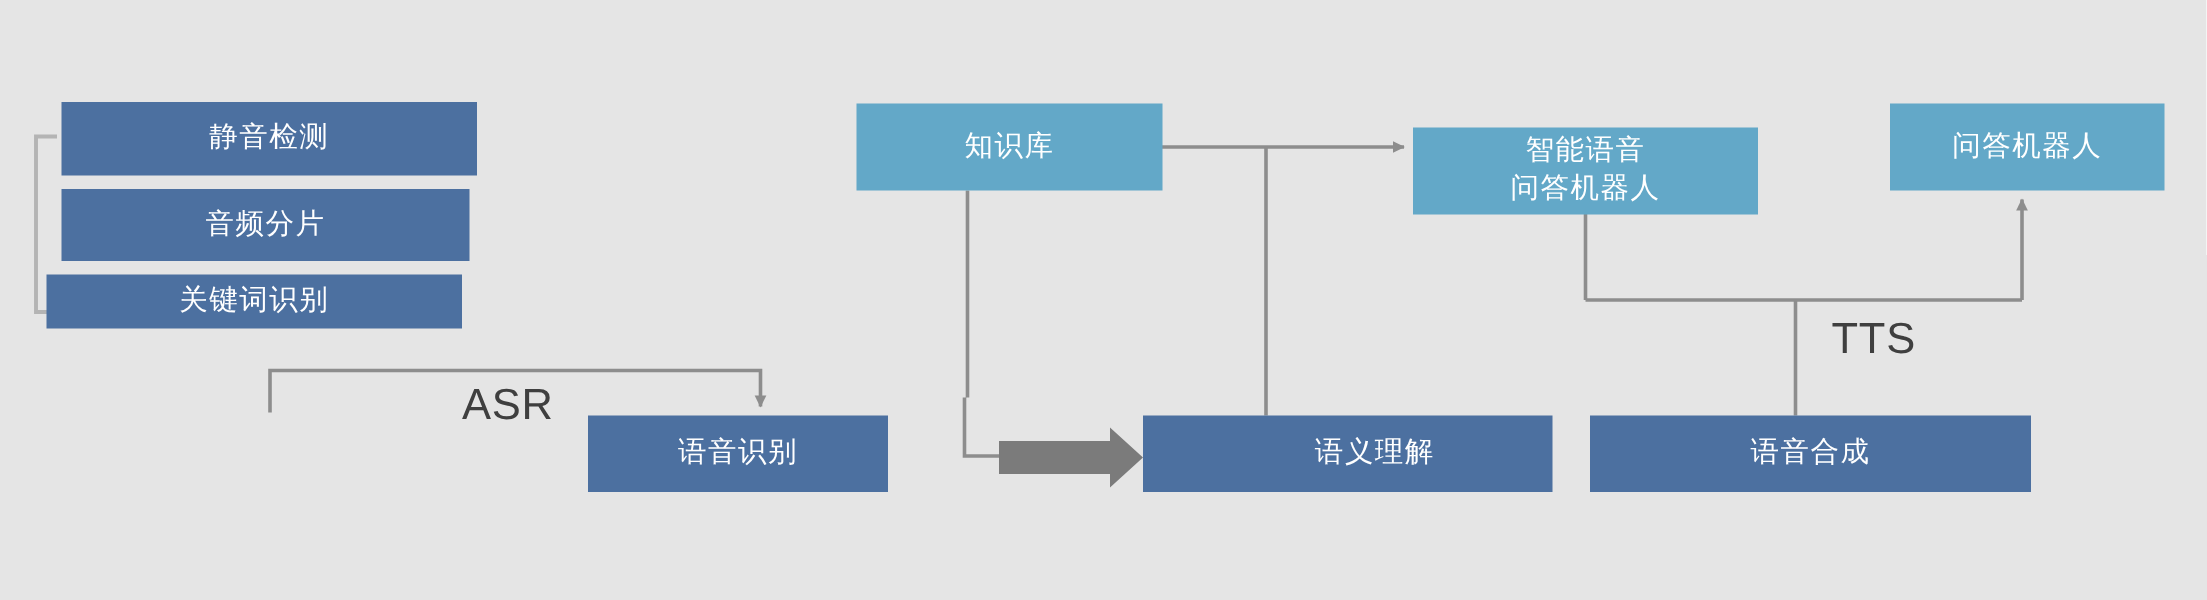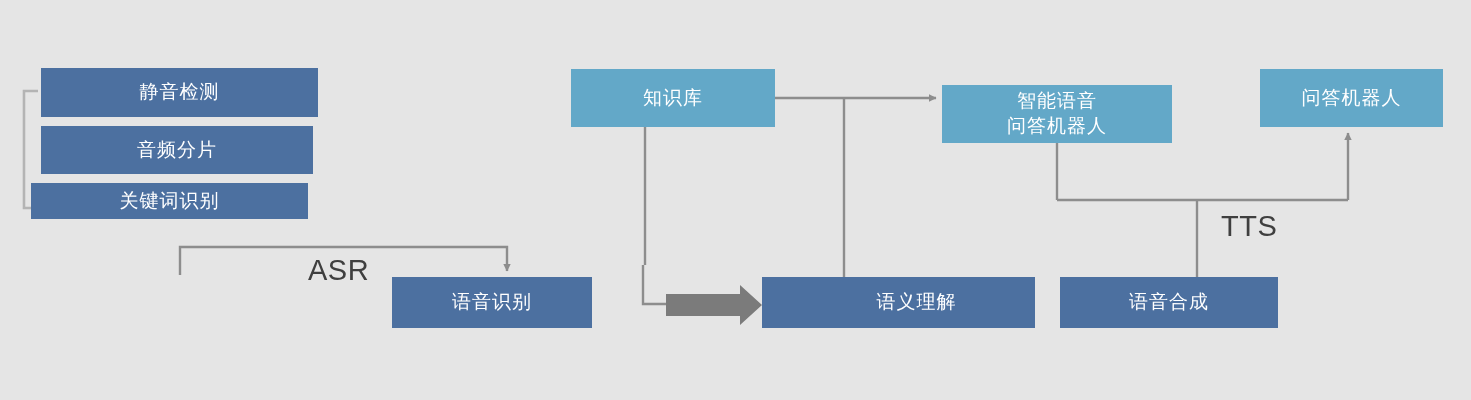--- a/index.html
+++ b/index.html
@@ -104,21 +104,21 @@
 
   <div class="node dark" style="left:762px; top:277px; width:273px; height:51px;padding-left:36px;">
     <span>语义理解</span>
   </div>
 
   <div class="node light" style="left:942px; top:69px; width:230px; height:58px;margin-top:16px;">
     <span>智能语音
 问答机器人</span>
   </div>
 
-  <div class="node dark" style="left:1060px; top:277px; width:218px; height:51px;">
+  <div class="node dark" style="left:1060px; top:277px; width:294px; height:51px;">
     <span>语音合成</span>
   </div>
 
   <div class="node light" style="left:1260px; top:69px; width:183px; height:58px;">
     <span>问答机器人</span>
   </div>
 
   <div class="edge-label" style="left:308px; top:256px;">ASR</div>
 
   <div class="edge-label" style="left:1221px; top:212px;">TTS</div>

